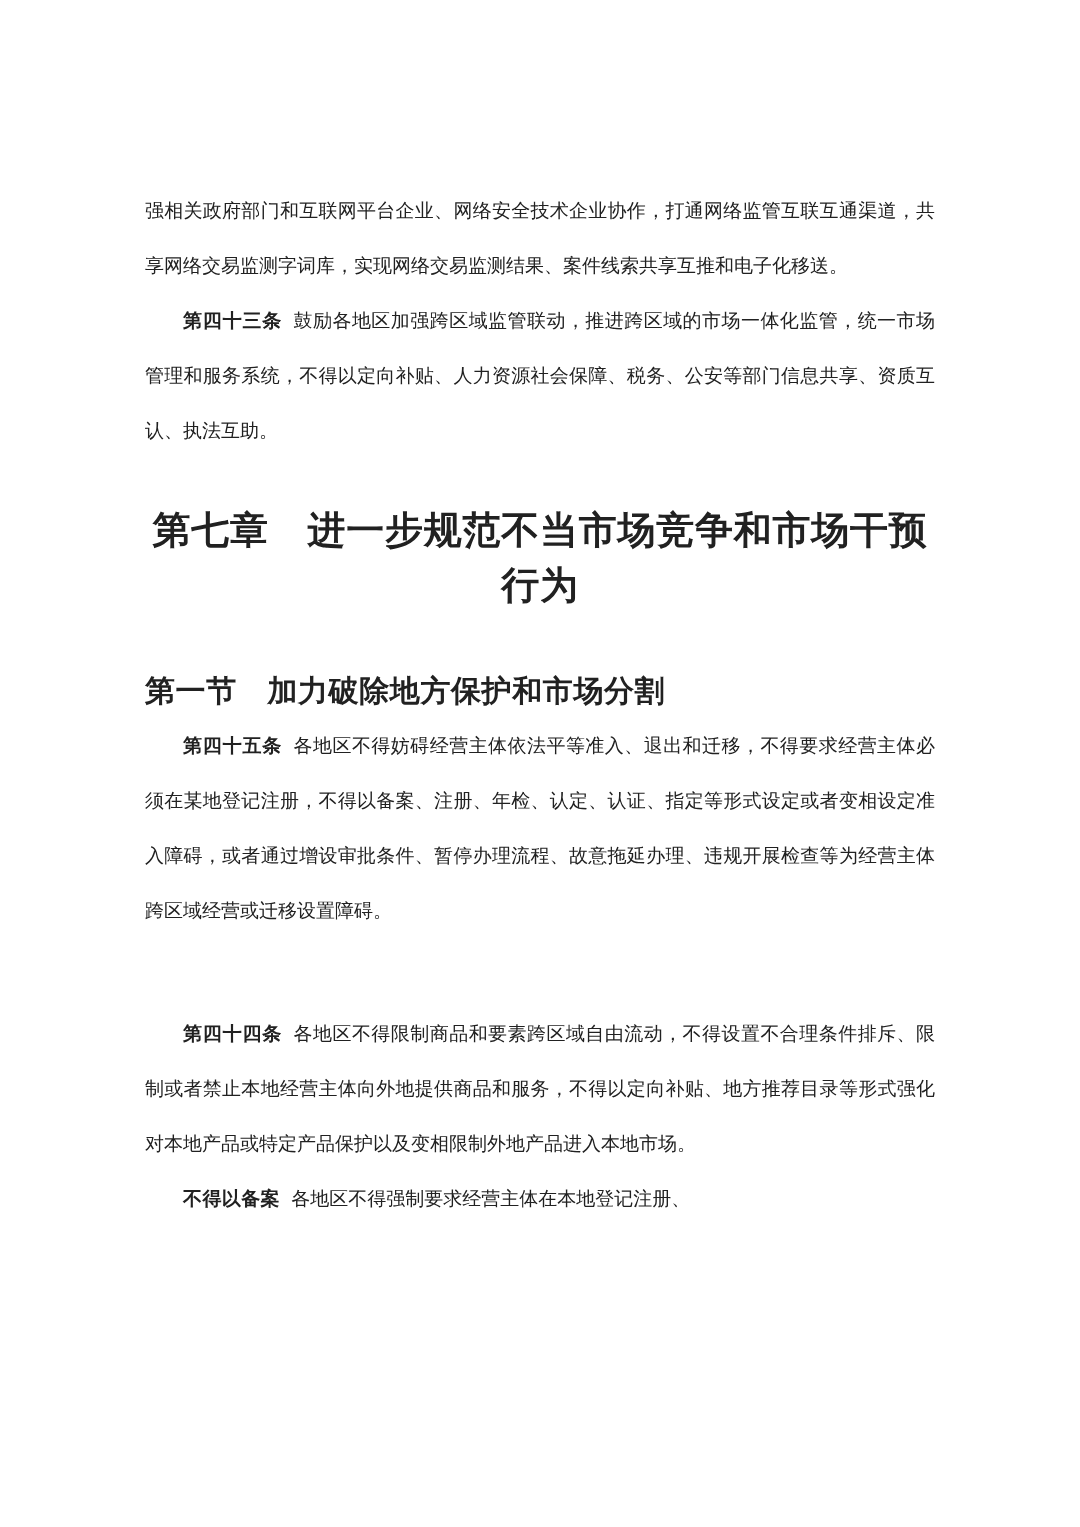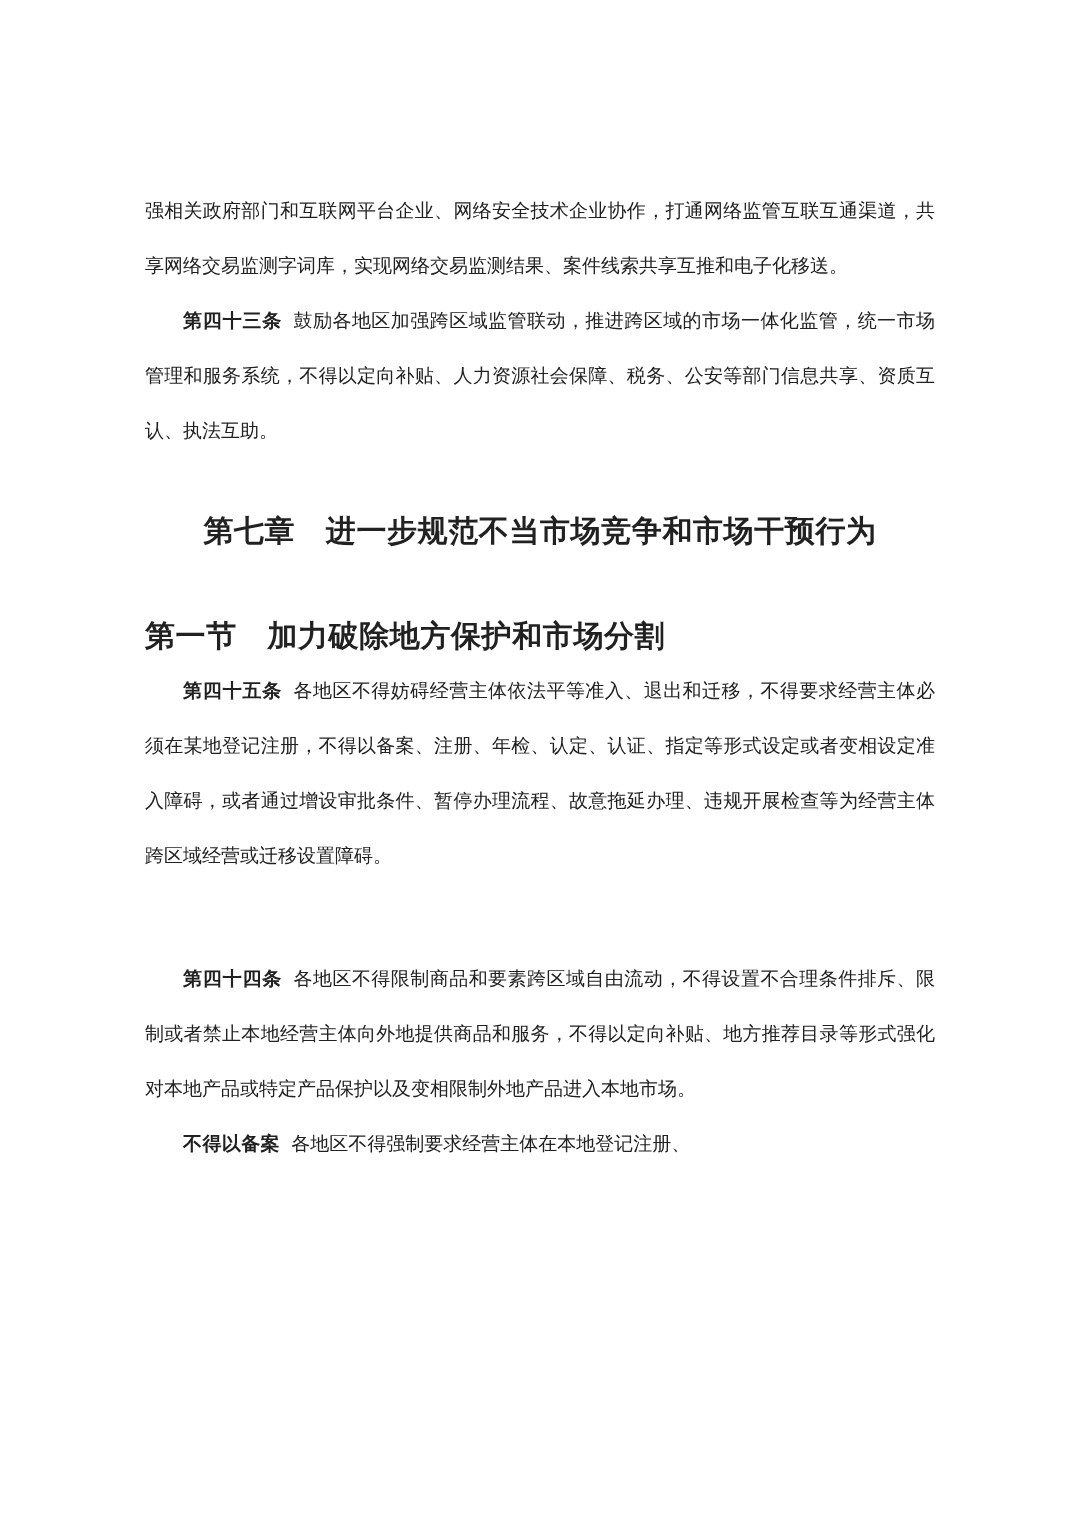--- a/index.html
+++ b/index.html
@@ -31,21 +31,21 @@
   p.continuation {
     text-indent: 0;
   }
   .article-num {
     font-weight: bold;
     margin-right: 0.6em;
     letter-spacing: 0.02em;
     font-family: Liberation Serif, serif;
   }
   h1.chapter-heading {
-    font-size: 30px;
+    font-size: 38px;
     line-height: 55px;
     font-weight: bold;
     text-align: center;
     margin: 45px 0 0 0;
     letter-spacing: 0.02em;
   }
   h2.section-heading {
     font-size: 30px;
     line-height: 55px;
     font-weight: bold;

